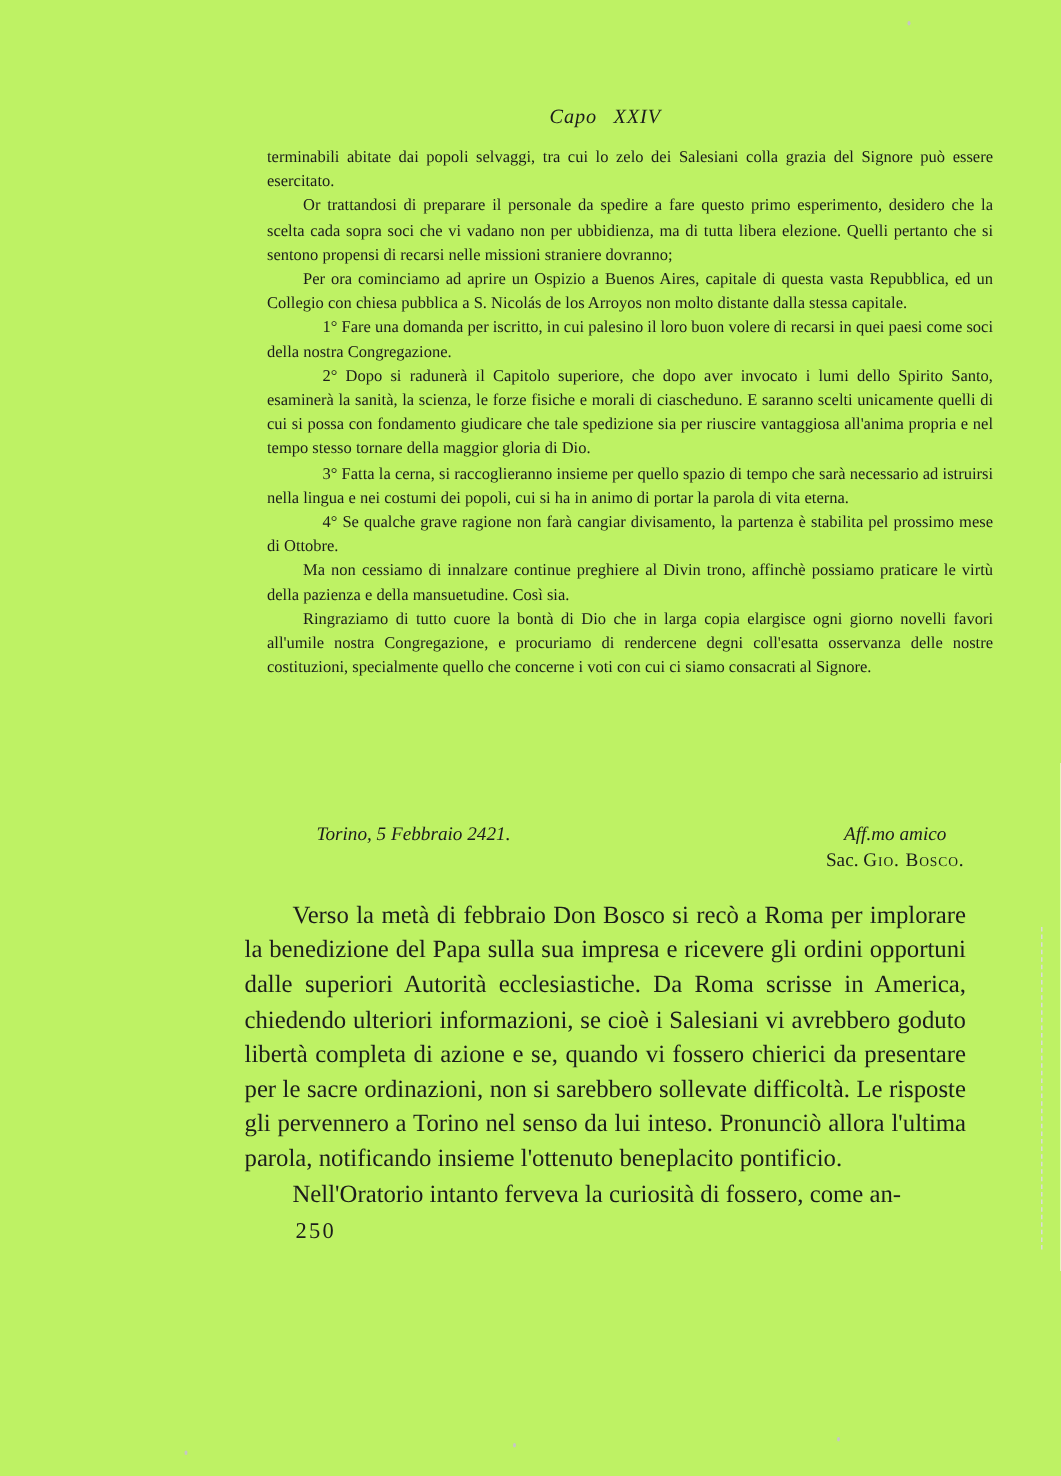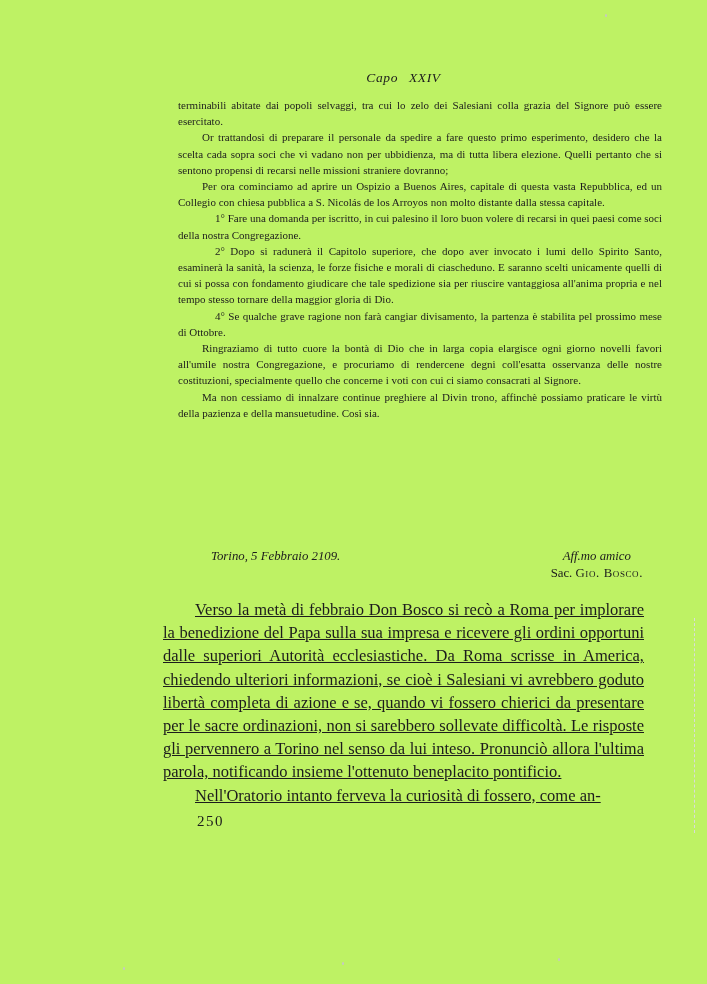--- a/index.html
+++ b/index.html
@@ -63,21 +63,20 @@
     letter-spacing: 0.6px;
   }
   .body-text {
     position: absolute;
     top: 598px;
     left: 163px;
     width: 481px;
     font-size: 16.5px;
     line-height: 23.2px;
     text-align: justify;
-    text-decoration: underline;
   }
   .body-text p { margin: 0; text-indent: 32px; }
   .page-number {
     position: absolute;
     top: 813px;
     left: 197px;
     font-size: 15px;
     letter-spacing: 1.5px;
     text-align: right;
   }
@@ -107,27 +106,28 @@
 <div class="page">
 
   <div class="chapter-head">Capo XXIV</div>
 
   <div class="letter">
     <p>terminabili abitate dai popoli selvaggi, tra cui lo zelo dei Salesiani colla grazia del Signore può essere esercitato.</p>
     <p class="ind">Or trattandosi di preparare il personale da spedire a fare questo primo esperimento, desidero che la scelta cada sopra soci che vi vadano non per ubbidienza, ma di tutta libera elezione. Quelli pertanto che si sentono propensi di recarsi nelle missioni straniere dovranno;</p>
     <p class="ind">Per ora cominciamo ad aprire un Ospizio a Buenos Aires, capitale di questa vasta Repubblica, ed un Collegio con chiesa pubblica a S. Nicolás de los Arroyos non molto distante dalla stessa capitale.</p>
     <p class="num">1° Fare una domanda per iscritto, in cui palesino il loro buon volere di recarsi in quei paesi come soci della nostra Congregazione.</p>
     <p class="num">2° Dopo si radunerà il Capitolo superiore, che dopo aver invocato i lumi dello Spirito Santo, esaminerà la sanità, la scienza, le forze fisiche e morali di ciascheduno. E saranno scelti unicamente quelli di cui si possa con fondamento giudicare che tale spedizione sia per riuscire vantaggiosa all'anima propria e nel tempo stesso tornare della maggior gloria di Dio.</p>
+    <p class="num">3° Fatta la cerna, si raccoglieranno insieme per quello spazio di tempo che sarà necessario ad istruirsi nella lingua e nei costumi dei popoli, cui si ha in animo di portar la parola di vita eterna.</p>
     <p class="num">4° Se qualche grave ragione non farà cangiar divisamento, la partenza è stabilita pel prossimo mese di Ottobre.</p>
+    <p class="ind">Ma non cessiamo di innalzare continue preghiere al Divin trono, affinchè possiamo praticare le virtù della pazienza e della mansuetudine. Così sia.</p>
     <p class="ind">Ringraziamo di tutto cuore la bontà di Dio che in larga copia elargisce ogni giorno novelli favori all'umile nostra Congregazione, e procuriamo di rendercene degni coll'esatta osservanza delle nostre costituzioni, specialmente quello che concerne i voti con cui ci siamo consacrati al Signore.</p>
-    <p class="ind">Ma non cessiamo di innalzare continue preghiere al Divin trono, affinchè possiamo praticare le virtù della pazienza e della mansuetudine. Così sia.</p>
   </div>
 
   <div class="date-sig">
-    <span class="date-line">Torino, 5 Febbraio 2109.</span>
+    <span class="date-line">Torino, 5 Febbraio 2421.</span>
     <span class="sig-block">
       <span class="sig-role">Aff.mo amico</span><br>
       <span class="sig-name"><span>Sac.</span> <span class="sig-name-caps">Gio. Bosco.</span></span>
     </span>
   </div>
 
   <div class="body-text">
     <p>Verso la metà di febbraio Don Bosco si recò a Roma per implorare la benedizione del Papa sulla sua impresa e ricevere gli ordini opportuni dalle superiori Autorità ecclesiastiche. Da Roma scrisse in America, chiedendo ulteriori informazioni, se cioè i Salesiani vi avrebbero goduto libertà completa di azione e se, quando vi fossero chierici da presentare per le sacre ordinazioni, non si sarebbero sollevate difficoltà. Le risposte gli pervennero a Torino nel senso da lui inteso. Pronunciò allora l'ultima parola, notificando insieme l'ottenuto beneplacito pontificio.</p>
     <p>Nell'Oratorio intanto ferveva la curiosità di fossero, come an-</p>
   </div>

